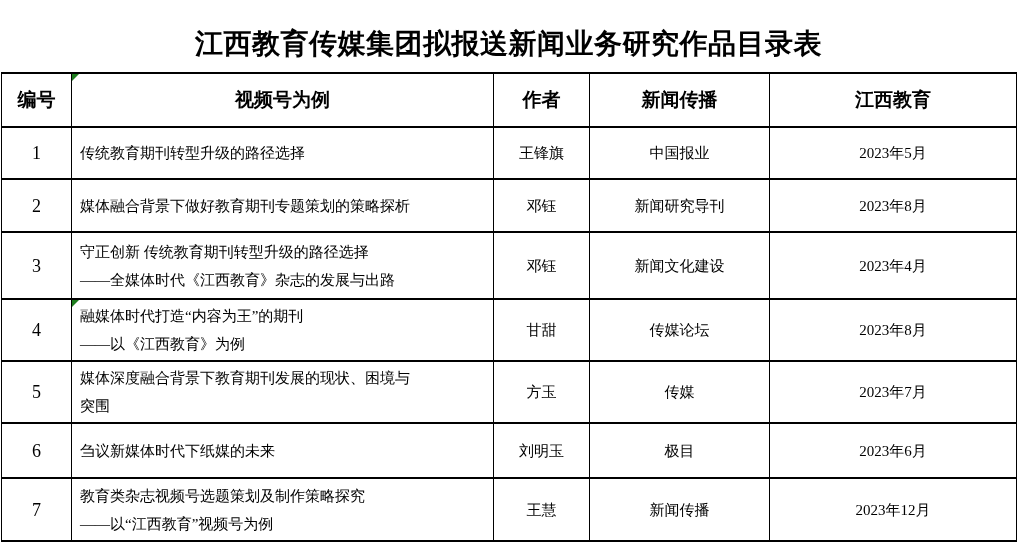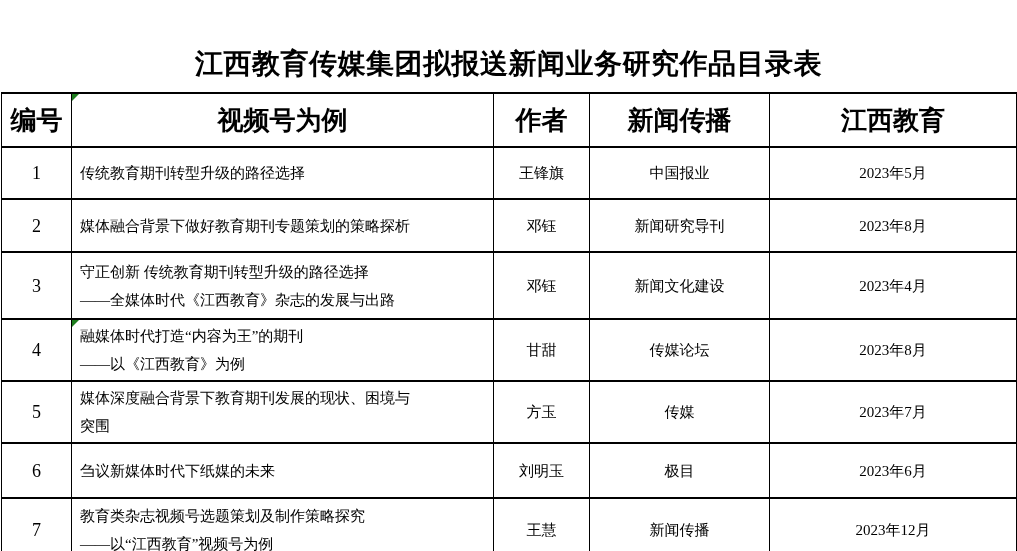--- a/index.html
+++ b/index.html
@@ -17,21 +17,20 @@
     box-sizing: border-box;
     display: flex;
     align-items: center;
     justify-content: center;
     padding-top: 16px;
     font-family: "Liberation Sans", sans-serif;
     font-weight: bold;
     font-size: 28px;
     letter-spacing: 0.5px;
     white-space: nowrap;
-    margin-top: 20px;
   }
 
   table.catalog {
     border-collapse: collapse;
     table-layout: fixed;
     width: 1015px;
     margin-left: 1px;
   }
   col.c1 { width: 70px; }
   col.c2 { width: 422px; }
@@ -44,21 +43,21 @@
     border-top-width: 2px;
     border-bottom-width: 2px;
     vertical-align: middle;
     padding: 0;
     position: relative;
     overflow: hidden;
   }
   thead th {
     font-family: Liberation Sans, sans-serif;
     font-weight: bold;
-    font-size: 26px;
+    font-size: 19px;
     height: 52px;
   }
   td {
     font-size: 15px;
     text-align: center;
     line-height: 28px;
   }
   td.title-cell {
     text-align: left;
     padding: 2px 6px 2px 8px;

